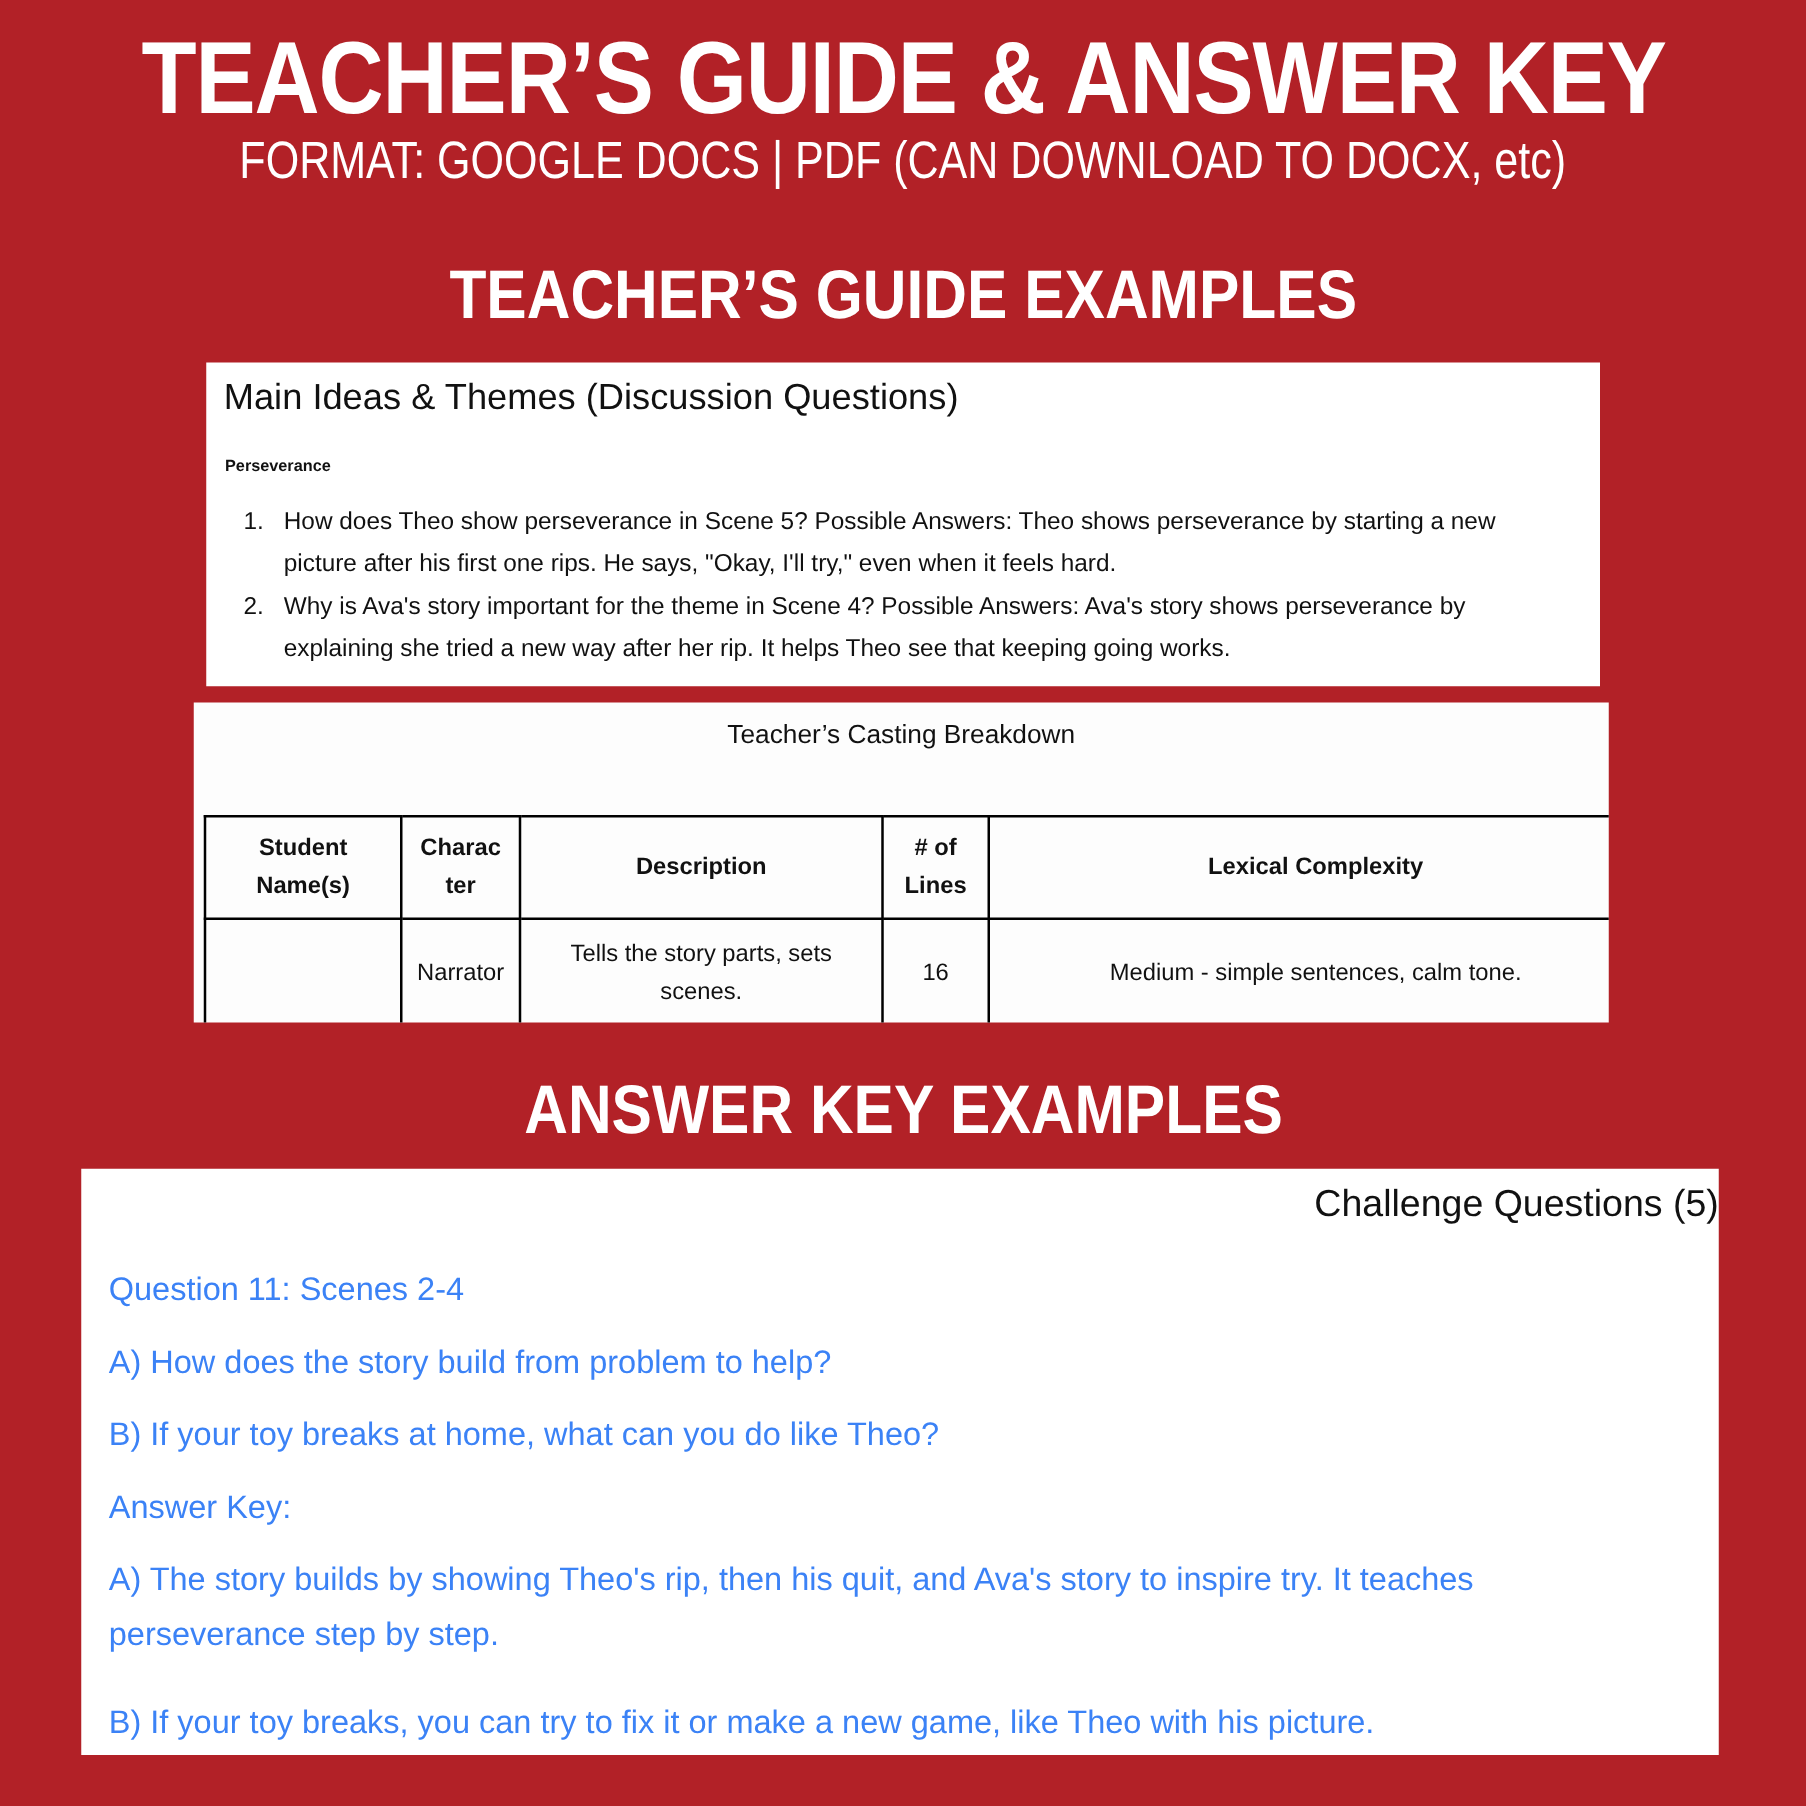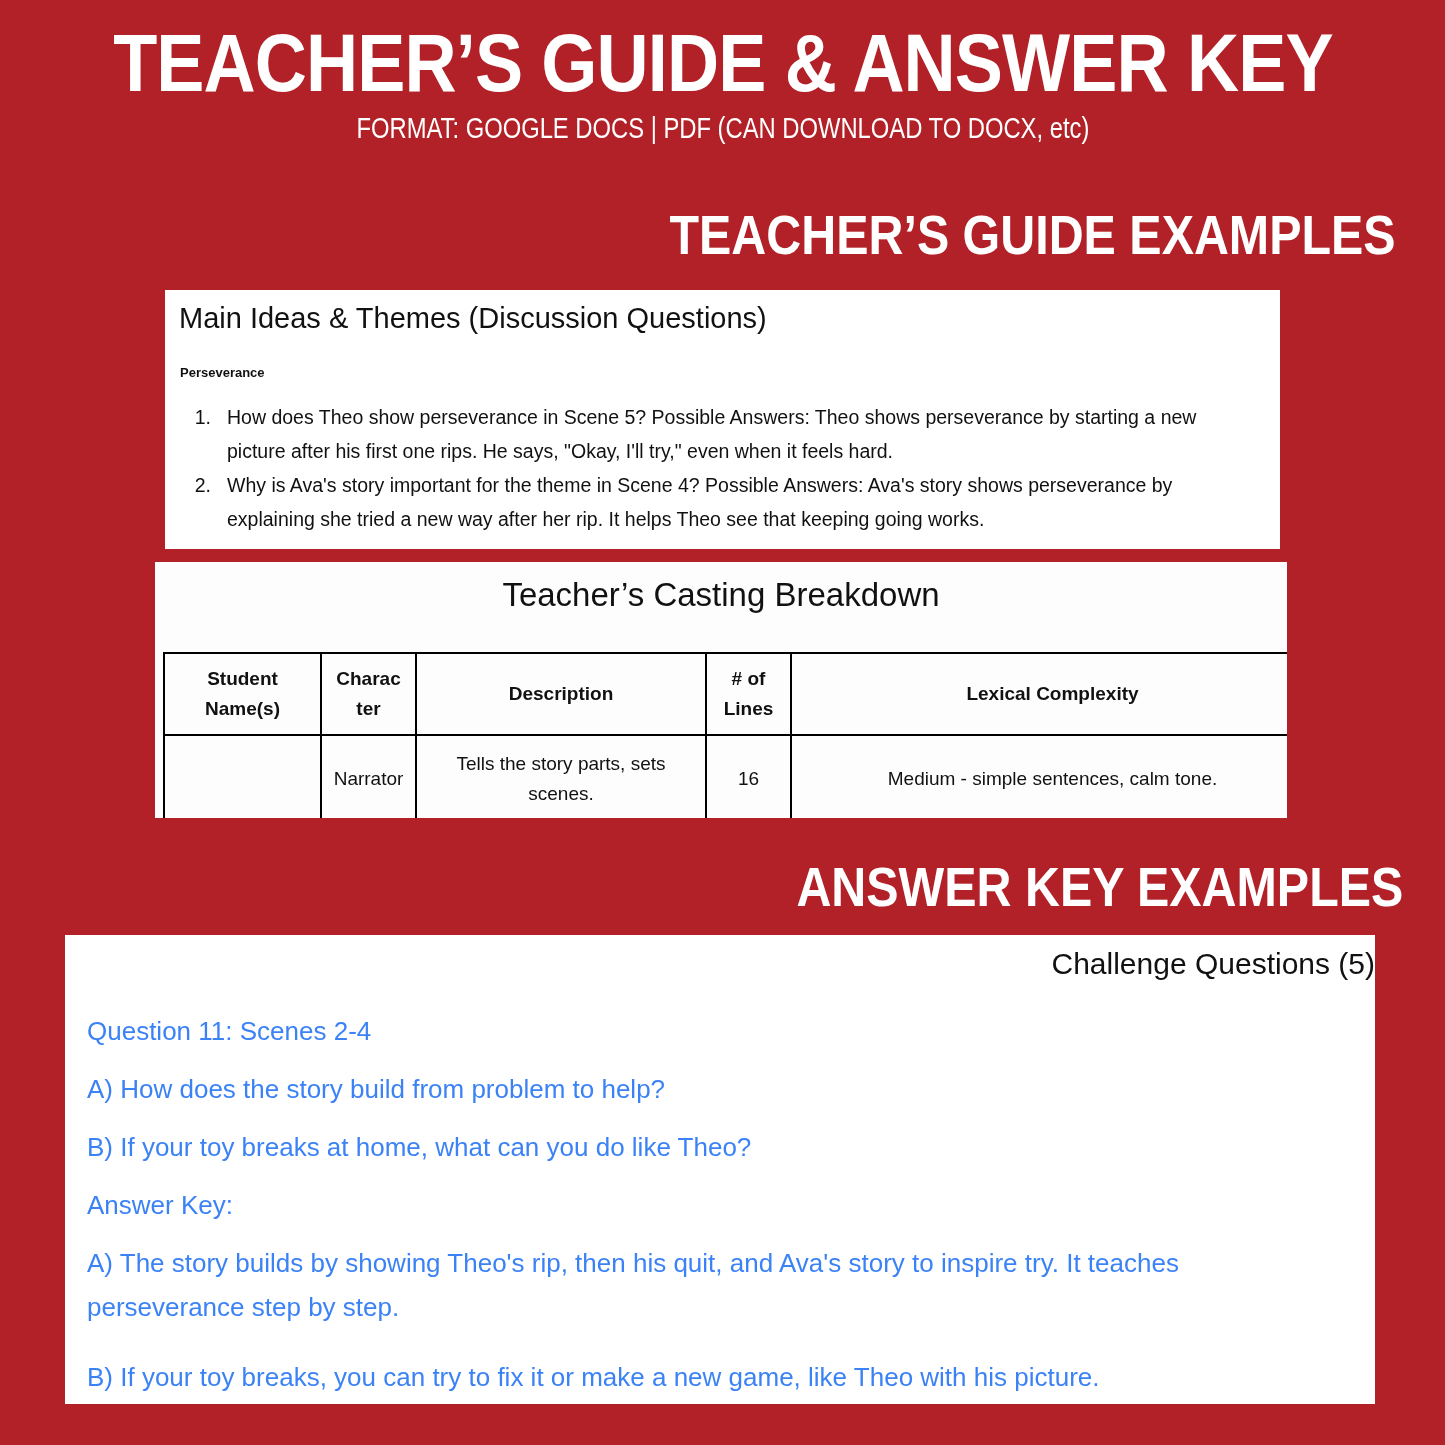--- a/index.html
+++ b/index.html
@@ -10,46 +10,46 @@
     position:relative;
     overflow:hidden;
   }
   .condensed{display:inline-block;transform:scaleX(.88);transform-origin:center top;white-space:nowrap;}
   .hero-title{
     position:absolute;top:20px;left:0;width:1445px;text-align:center;
     color:#fff;font-size:82px;font-weight:800;letter-spacing:-1px;line-height:86px;
   }
   .hero-sub{
     position:absolute;top:103px;left:0;width:1445px;text-align:center;
-    color:#fff;font-size:29px;font-weight:400;line-height:50px;
+    color:#fff;font-size:42px;font-weight:400;line-height:50px;
   }
   .hero-sub .condensed{transform:scaleX(.82);}
   .section-heading{
-    position:absolute;left:0;width:1445px;text-align:right;
+    position:absolute;left:0;width:1445px;text-align:center;
     color:#fff;font-size:55px;font-weight:800;line-height:58px;letter-spacing:0;
   }
   .panel{
     position:absolute;background:#ffffff;color:#000;overflow:hidden;
   }
   
   #panel-main-ideas{left:165px;top:290px;width:1115px;height:259px;padding:0;}
   #panel-main-ideas .doc-h1{
     font-size:29px;font-weight:400;color:#111;margin:12px 0 0 14px;
   }
   #panel-main-ideas .doc-bold{
     font-size:13px;font-weight:700;color:#111;margin:30px 0 0 15px;
   }
   .q-list{margin:20px 0 0 0;padding:0;list-style:none;}
   .q-item{display:flex;font-size:19.5px;line-height:34px;color:#111;}
   .q-num{width:46px;text-align:right;flex:0 0 46px;}
   .q-text{margin-left:16px;max-width:1010px;}
   
   #panel-casting{left:155px;top:562px;width:1132px;height:256px;background:#fdfdfd;}
   #panel-casting .doc-table-title{
-    font-size:33px;font-weight:400;color:#111;text-align:center;margin-top:14px;
+    font-size:21px;font-weight:400;color:#111;text-align:center;margin-top:14px;
     width:1132px;
   }
   .cast-table{
     position:absolute;left:8px;top:90px;
     border-collapse:collapse;table-layout:fixed;width:1150px;
   }
   .cast-table th,.cast-table td{
     border:2px solid #000;text-align:center;vertical-align:middle;
     font-size:19px;line-height:30px;padding:4px 6px;color:#111;
     overflow:hidden;

